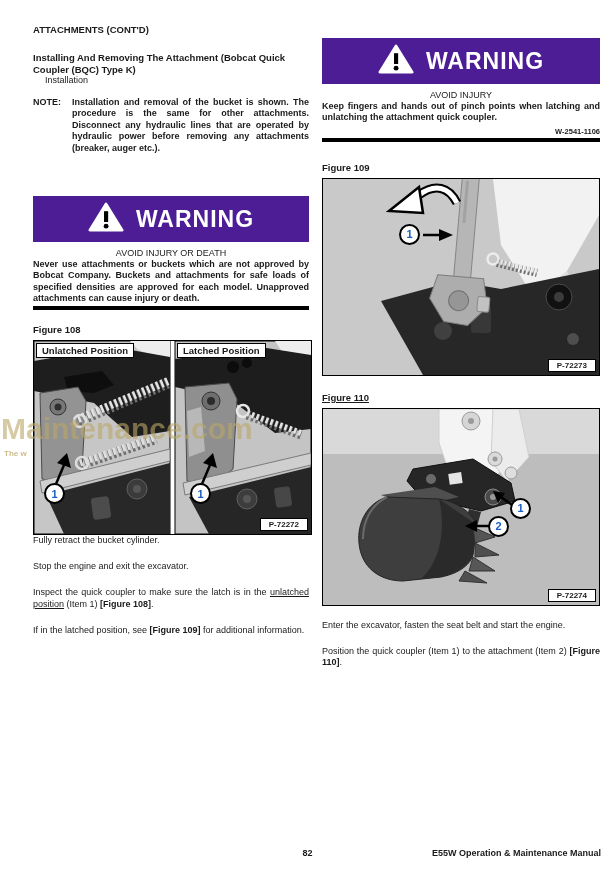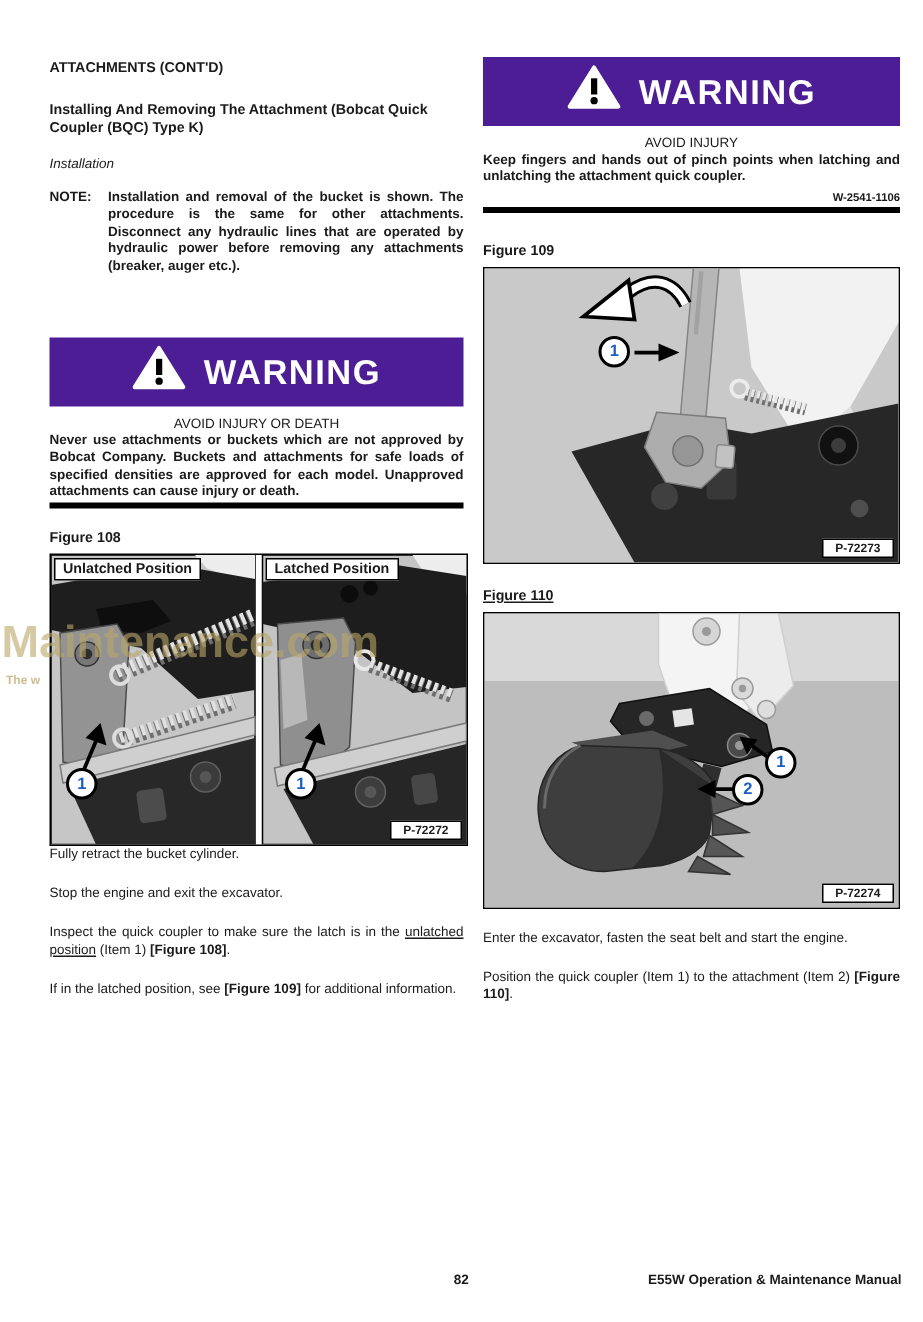--- a/index.html
+++ b/index.html
@@ -1,24 +1,24 @@
 <!DOCTYPE html>
 <html><head>
 <meta charset="utf-8">
 <style>
   html,body{margin:0;padding:0;background:#fff;}
   .page{position:relative;width:615px;height:881px;background:#ffffff;overflow:hidden;
         font-family:"Liberation Sans", sans-serif;color:#1a1a1a;}
   .col{position:absolute;}
-  #col-left{left:33px;top:40px;width:276px;}
+  #col-left{left:33px;top:24px;width:276px;}
   #col-right{left:322px;top:38px;width:278px;}
 
   .page-title{font-size:9.5px;font-weight:bold;margin:0 0 17px 0;}
-  .section-title{font-size:9.5px;font-weight:bold;line-height:11.5px;margin:0 0 13px 0;}
-  .subsection{font-size:9px;font-style:italic;margin:0 0 12px 0;}
+  .section-title{font-size:9.5px;font-weight:bold;line-height:11.5px;margin:0 0 0 0;}
+  .subsection{font-size:9px;margin:0 0 12px 12px;}
 
   .note{display:flex;font-size:9px;font-weight:bold;line-height:11.4px;margin:0 0 42px 0;}
   .note-label{width:39px;flex:none;}
   .note-text{flex:1;text-align:justify;}
 
   .warnbox{margin:0 0 14px 0;}
   .warn-band{background:#4c1d95;height:46px;display:flex;align-items:center;justify-content:center;gap:12px;}
   .warn-word{color:#fff;font-size:23px;font-weight:bold;letter-spacing:1px;}
   .warn-sub{text-align:center;font-size:9px;font-weight:normal;margin:6px 0 1px 0;}
   .warn-body{font-size:9px;font-weight:bold;line-height:11.3px;text-align:justify;}

